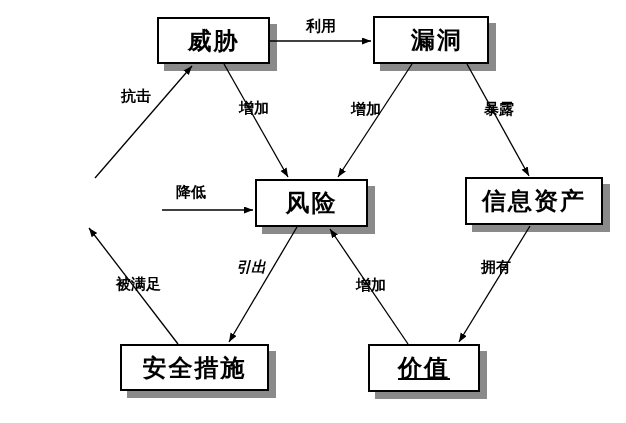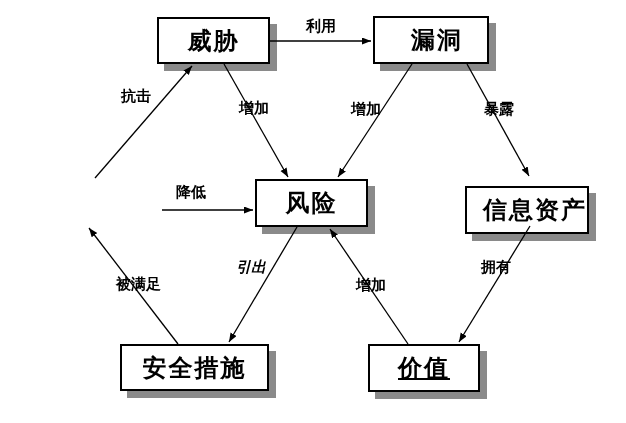--- a/index.html
+++ b/index.html
@@ -49,21 +49,21 @@
     font-weight: bold;
     color: #000000;
     white-space: nowrap;
     line-height: 1;
   }
   
   .n-threat       { left: 157px; top: 17px;  width: 113px; height: 47px; }
   .n-vuln         { left: 373px; top: 16px;  width: 116px; height: 48px; padding-left: 12px; }
   .n-measures     { left: 14px;  top: 178px; width: 148px; height: 48px; }
   .n-risk         { left: 255px; top: 179px; width: 113px; height: 48px; }
-  .n-assets       { left: 465px; top: 186px; width: 124px; height: 48px; justify-content: flex-end; }
+  .n-assets       { left: 465px; top: 177px; width: 138px; height: 48px; }
   .n-requirements { left: 120px; top: 344px; width: 149px; height: 47px; }
   .n-value        { left: 368px; top: 344px; width: 112px; height: 48px; text-decoration: underline; }
   
   .l-exploit   { left: 306px; top: 18px;  }
   .l-resist    { left: 121px; top: 88px; }
   .l-increase1 { left: 239px; top: 100px; }
   .l-increase2 { left: 351px; top: 101px; }
   .l-expose    { left: 484px; top: 101px; }
   .l-reduce    { left: 176px; top: 184px; }
   .l-leadto    { left: 236px; top: 259px; font-style: italic; }

